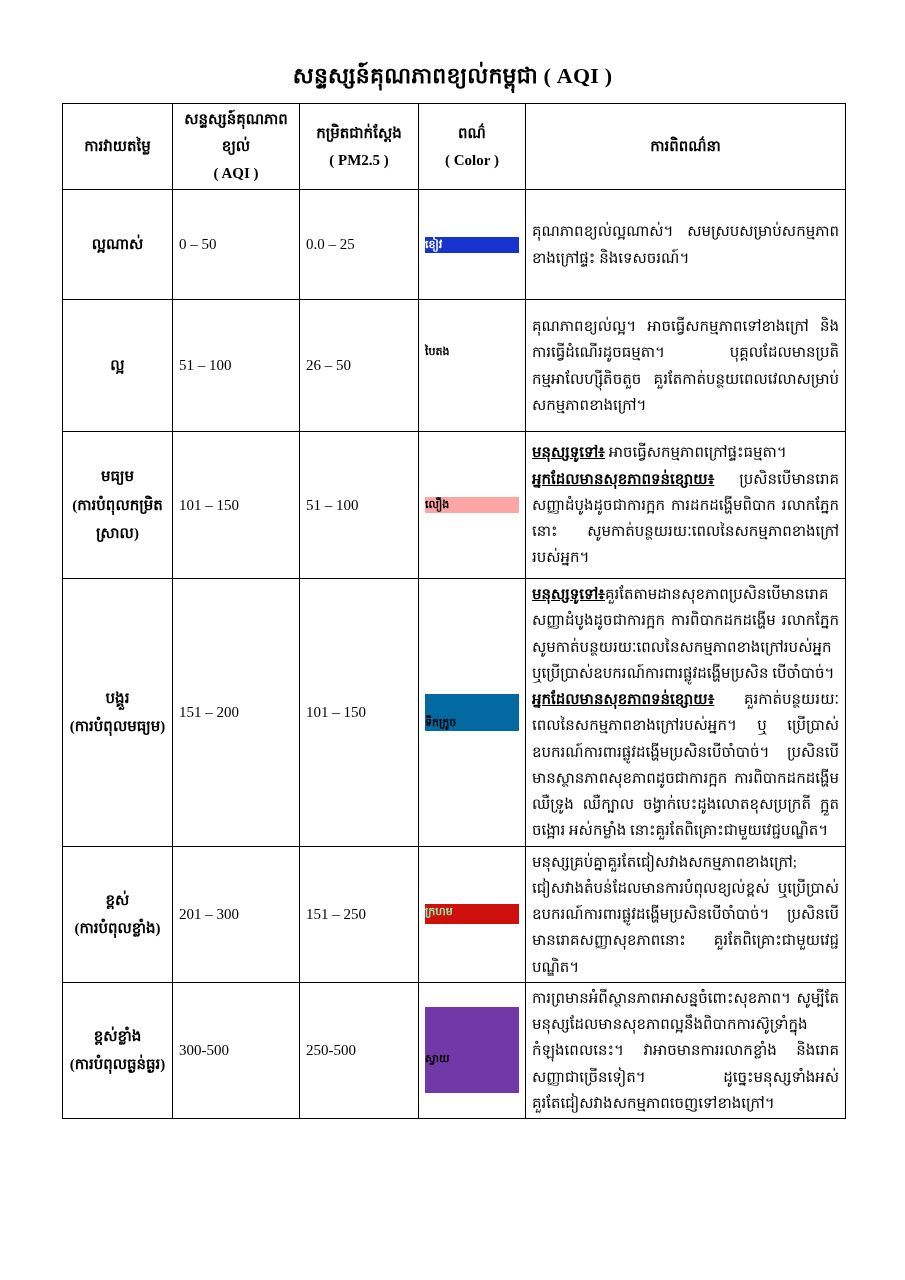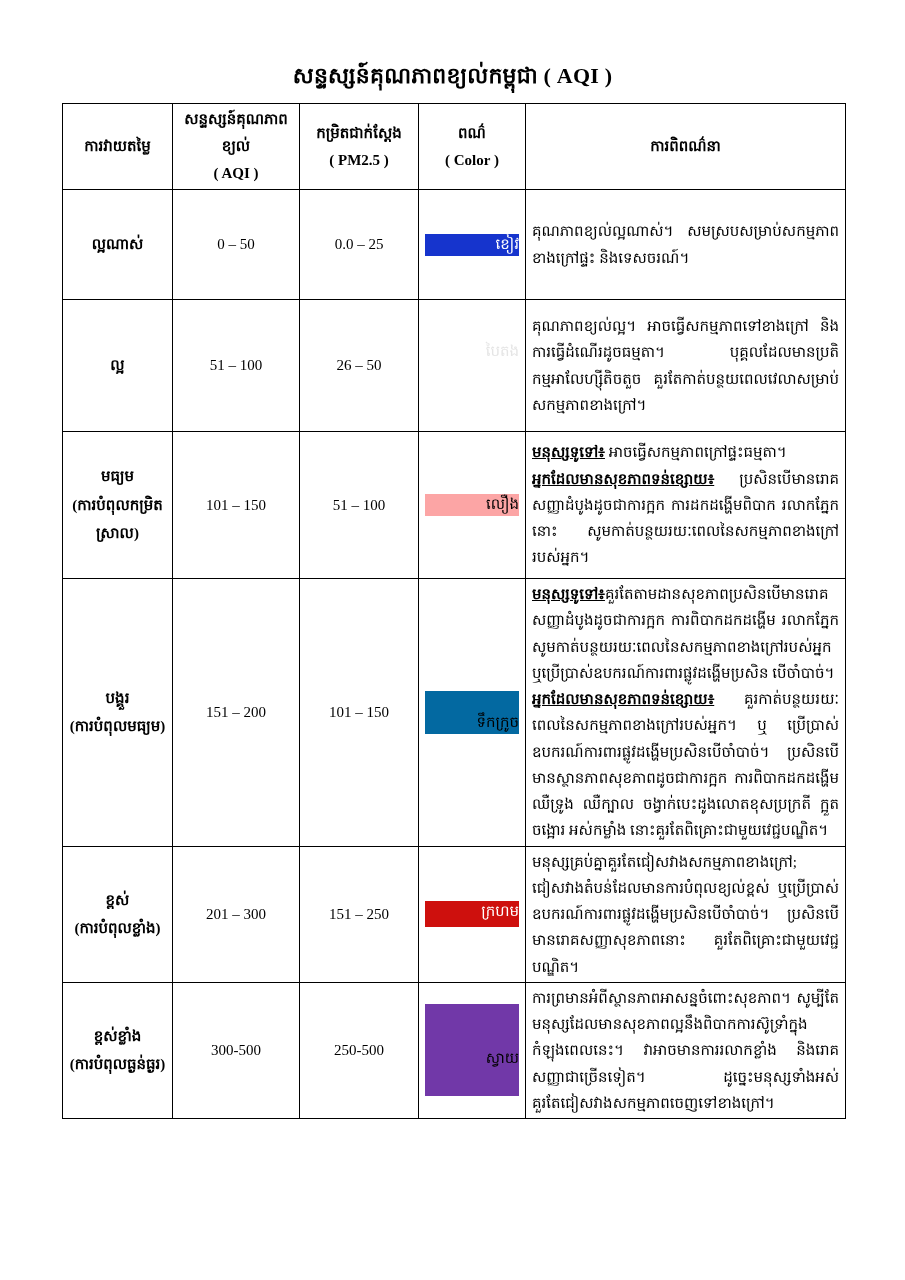--- a/index.html
+++ b/index.html
@@ -40,28 +40,28 @@
     line-height:1.8;
   }
   .hdr-sub{display:block;font-weight:bold;}
   td.eval{
     text-align:center;
     line-height:1.9;
     font-weight:bold;
   }
   .eval-name{display:block;}
   .eval-note{display:block;text-align:center;}
-  td.num{text-align:center;}
+  td.num{text-align:left;}
   td.colorcell{padding:0;}
   .color-fill{
     width:100%;height:100%;
-    display:flex;justify-content:flex-end;
+    display:flex;justify-content:flex-start;
     box-sizing:border-box;
-    font-weight:normal;
-    font-size:15px;
+    font-weight:bold;
+    font-size:11px;
   }
   
   .pos-center{align-items:center;}
   .pos-upper{align-items:center;}
   .pos-upper .color-label{margin-top:-28%;}
   .pos-mid-upper .color-label{margin-top:22%;}
   .pos-mid-upper{align-items:flex-start;}
   .pos-bottom{align-items:flex-end;}
   .pos-bottom .color-label{margin-bottom:4px;}
   .pos-low{align-items:flex-end;}
@@ -130,21 +130,21 @@
     </tr>
 
     <tr style="height:132px;">
       <td class="eval">
         <span class="eval-name">ល្អ</span>
       </td>
       <td class="num">51 – 100</td>
       <td class="num">26 – 50</td>
       <td class="colorcell">
         <div class="color-fill pos-upper" style="background-color: rgb(14, 125, 58);">
-          <span class="color-label" style="color: #e5e5e5;">បៃតង</span>
+          <span class="color-label" style="color: #000000;">បៃតង</span>
         </div>
       </td>
       <td class="desc">
         <span>គុណភាពខ្យល់ល្អ។ អាចធ្វើសកម្មភាពទៅខាងក្រៅ និងការធ្វើដំណើរដូចធម្មតា។ បុគ្គលដែលមានប្រតិកម្មអាលែហ្ស៊ីតិចតួច គួរតែកាត់បន្ថយពេលវេលាសម្រាប់សកម្មភាពខាងក្រៅ។</span>
       </td>
     </tr>
 
     <tr style="height:147px;">
       <td class="eval">
         <span class="eval-name">មធ្យម</span>
@@ -183,21 +183,21 @@
 
     <tr style="height:100px;">
       <td class="eval">
         <span class="eval-name">ខ្ពស់</span>
         <span class="eval-note">(ការបំពុលខ្លាំង)</span>
       </td>
       <td class="num">201 – 300</td>
       <td class="num">151 – 250</td>
       <td class="colorcell">
         <div class="color-fill pos-bottom" style="background-color: rgb(206, 16, 13);">
-          <span class="color-label" style="color: #ffffff;">ក្រហម</span>
+          <span class="color-label" style="color: #86efac;">ក្រហម</span>
         </div>
       </td>
       <td class="desc">
         <span>មនុស្សគ្រប់គ្នាគួរតែជៀសវាងសកម្មភាពខាងក្រៅ; ជៀសវាងតំបន់ដែលមានការបំពុលខ្យល់ខ្ពស់ ឬប្រើប្រាស់ឧបករណ៍ការពារផ្លូវដង្ហើមប្រសិនបើចាំបាច់។ ប្រសិនបើមានរោគសញ្ញាសុខភាពនោះ គួរតែពិគ្រោះជាមួយវេជ្ជបណ្ឌិត។</span>
       </td>
     </tr>
 
     <tr style="height:135px;">
       <td class="eval">
         <span class="eval-name">ខ្ពស់ខ្លាំង</span>

